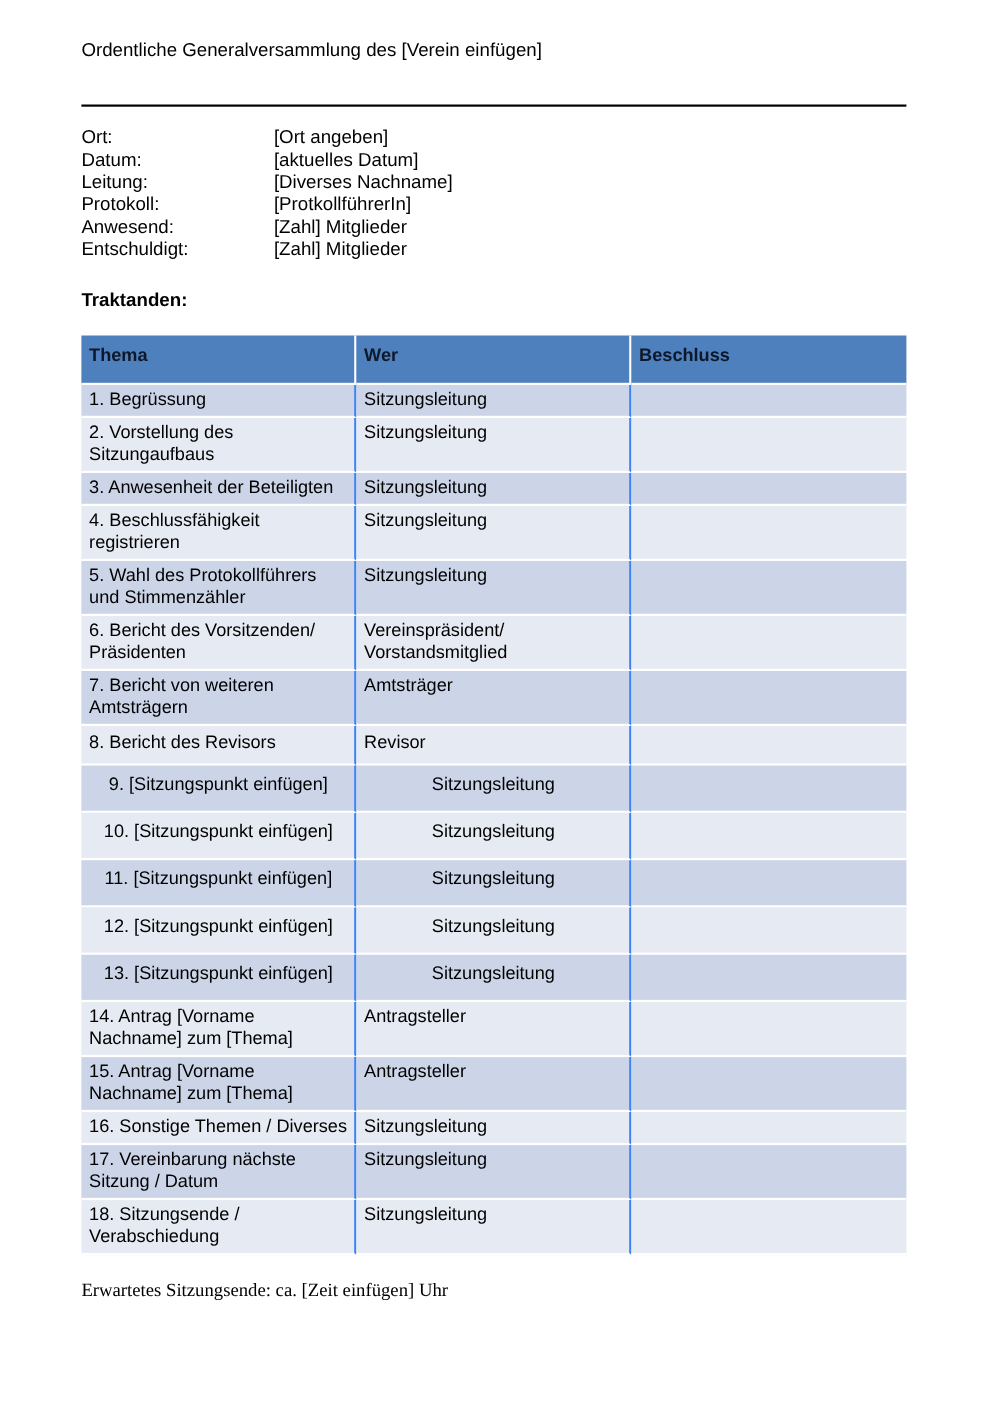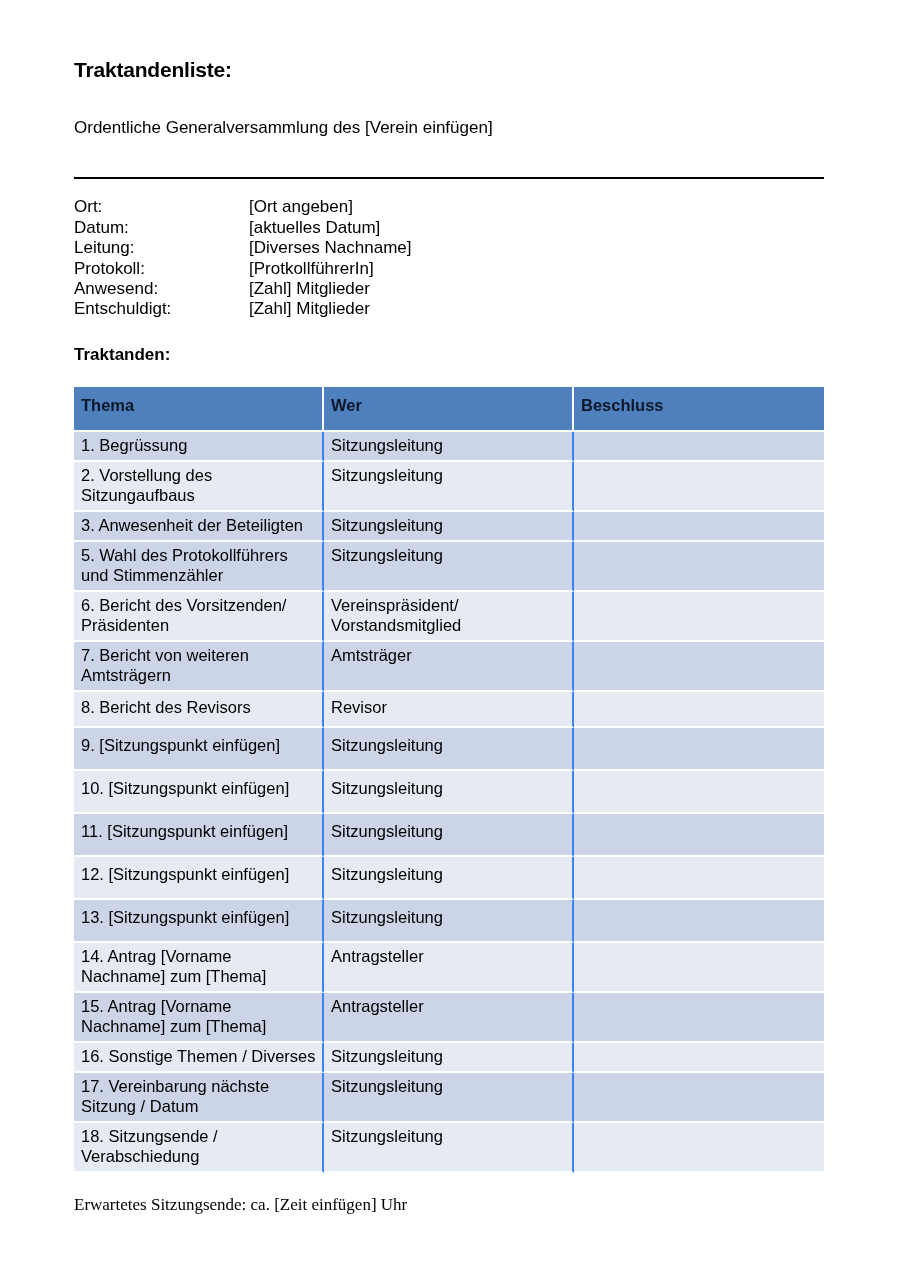--- a/index.html
+++ b/index.html
@@ -130,20 +130,21 @@
     border-right: 0;
   }
 
   .agenda-table tbody tr.shade-dark td { background: #ccd5e8; }
   .agenda-table tbody tr.shade-light td { background: #e6eaf2; }
 
   
   .agenda-table tbody tr.tall td {
     padding-top: 7px;
     padding-bottom: 14px;
+    text-align: center;
   }
   .agenda-table tbody tr.semi-tall td {
     padding-top: 5px;
     padding-bottom: 9px;
   }
 
   
   .footer-note {
     font-size: 17px;
     margin: 0;
@@ -151,21 +152,20 @@
     line-height: 1.2;
     font-family: Liberation Serif, serif;
   }
 </style>
 </head>
 <body>
 
 <div class="page">
   <div class="content">
 
-    <h1 class="doc-title">Traktandenliste:</h1>
 
     <p class="doc-subtitle">Ordentliche Generalversammlung des [Verein einfügen]</p>
 
     <hr class="divider">
 
     <div class="meta-block">
       <div class="meta-row">
         <span class="meta-label">Ort:</span>
         <span class="meta-value">[Ort angeben]</span>
       </div>
@@ -216,20 +216,25 @@
         <tr class="shade-light">
           <td>2. Vorstellung des Sitzungaufbaus</td>
           <td>Sitzungsleitung</td>
           <td></td>
         </tr>
         <tr class="shade-dark">
           <td>3. Anwesenheit der Beteiligten</td>
           <td>Sitzungsleitung</td>
           <td></td>
         </tr>
+        <tr class="shade-light">
+          <td>4. Beschlussfähigkeit registrieren</td>
+          <td>Sitzungsleitung</td>
+          <td></td>
+        </tr>
         <tr class="shade-dark">
           <td>5. Wahl des Protokollführers und Stimmenzähler</td>
           <td>Sitzungsleitung</td>
           <td></td>
         </tr>
         <tr class="shade-light">
           <td>6. Bericht des Vorsitzenden/ Präsidenten</td>
           <td>Vereinspräsident/ Vorstandsmitglied</td>
           <td></td>
         </tr>

